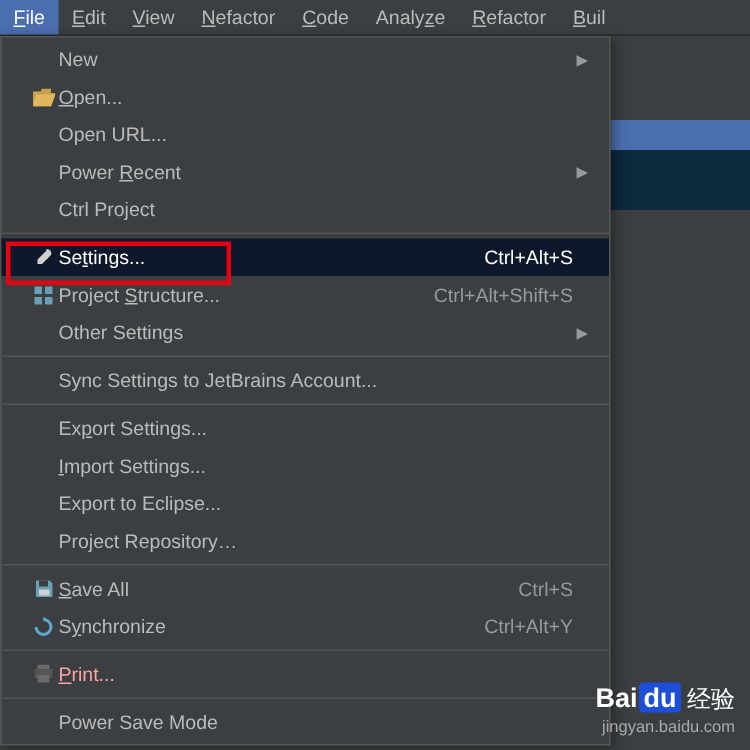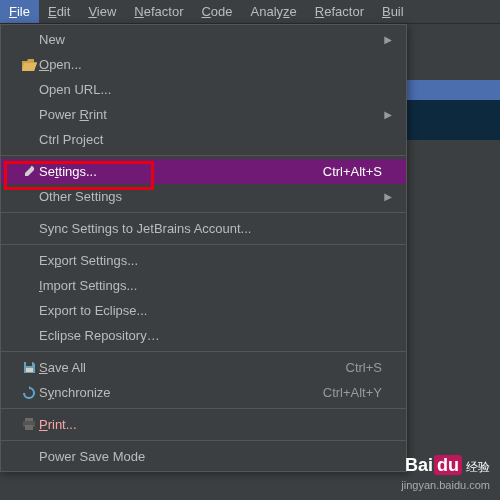--- a/index.html
+++ b/index.html
@@ -63,21 +63,21 @@
     margin-left: 20px;
     white-space: nowrap;
   }
   .menu-item .arrow {
     width: 10px;
     text-align: right;
     color: #999;
     font-size: 10px;
   }
   .menu-item.highlight {
-    background: #701a75;
+    background: #0f172a;
   }
   .menu-item.highlight .label,
   .menu-item.highlight .shortcut { color: #ffffff; }
   .menu-item.disabled .label { color: #fca5a5; }
   .menu-sep {
     height: 1px;
     background: #555;
     margin: 3px 0;
   }
   .red-box {
@@ -99,27 +99,27 @@
     color: #aaa;
     font-size: 11px;
     line-height: 1.3;
   }
   .watermark .brand {
     font-size: 18px;
     color: #fff;
     font-weight: bold;
   }
   .watermark .brand .du {
-    background: #be185d;
+    background: #1d4ed8;
     color: #fff;
     padding: 0 3px;
     border-radius: 3px;
     margin-left: 1px;
   }
-  .watermark .brand .jy { font-weight: normal; font-size: 12px; margin-left: 4px;}
+  .watermark .brand .jy { font-weight: normal; font-size: 16px; margin-left: 4px;}
   svg { display: block; }
 </style>
 </head>
 <body>
 
 <div class="bg-strip" style="top:80px;height:20px;background:#4b6eaf;"></div>
 <div class="bg-strip" style="top:100px;height:40px;background:#0d293e;"></div>
 
 <div class="menubar">
   <div class="menubar-item active"><span class="underline">F</span><span>ile</span></div>
@@ -152,21 +152,21 @@
   </div>
 
   <div class="menu-item">
     <span class="icon-slot"></span>
     <span class="label">Open URL...</span>
     <span class="arrow"></span>
   </div>
 
   <div class="menu-item">
     <span class="icon-slot"></span>
-    <span class="label"><span>Power </span><span class="underline">R</span><span>rint</span></span>
+    <span class="label"><span>Power </span><span class="underline">R</span><span>ecent</span></span>
     <span class="arrow">▶</span>
   </div>
 
   <div class="menu-item">
     <span class="icon-slot"></span>
     <span class="label"><span>Ctrl Pro</span><span class="underline">j</span><span>ect</span></span>
     <span class="arrow"></span>
   </div>
 
   <div class="menu-sep"></div>
@@ -175,20 +175,33 @@
     <span class="icon-slot">
       <svg width="14" height="14" viewBox="0 0 14 14">
           <path d="M9 1 a3 3 0 0 1 3 4 L6 11 L3 11 L3 8 L9 2 a3 3 0 0 1 0 -1 Z" fill="#d0d0d0"></path>
         </svg>
     </span>
     <span class="label"><span>Se</span><span class="underline">t</span><span>tings...</span></span>
     <span class="shortcut">Ctrl+Alt+S</span>
     <span class="arrow"></span>
   </div>
 
+  <div class="menu-item">
+    <span class="icon-slot">
+      <svg width="14" height="14" viewBox="0 0 14 14">
+          <rect x="1" y="1" width="5" height="5" fill="#6a9fb5"></rect>
+          <rect x="8" y="1" width="5" height="5" fill="#6a9fb5"></rect>
+          <rect x="1" y="8" width="5" height="5" fill="#6a9fb5"></rect>
+          <rect x="8" y="8" width="5" height="5" fill="#6a9fb5"></rect>
+        </svg>
+    </span>
+    <span class="label"><span>Project </span><span class="underline">S</span><span>tructure...</span></span>
+    <span class="shortcut">Ctrl+Alt+Shift+S</span>
+    <span class="arrow"></span>
+  </div>
 
   <div class="menu-item">
     <span class="icon-slot"></span>
     <span class="label">Other Settings</span>
     <span class="arrow">▶</span>
   </div>
 
   <div class="menu-sep"></div>
 
   <div class="menu-item">
@@ -212,21 +225,21 @@
   </div>
 
   <div class="menu-item">
     <span class="icon-slot"></span>
     <span class="label">Export to Eclipse...</span>
     <span class="arrow"></span>
   </div>
 
   <div class="menu-item">
     <span class="icon-slot"></span>
-    <span class="label">Eclipse Repository…</span>
+    <span class="label">Project Repository…</span>
     <span class="arrow"></span>
   </div>
 
   <div class="menu-sep"></div>
 
   <div class="menu-item">
     <span class="icon-slot">
       <svg width="13" height="13" viewBox="0 0 13 13">
           <path d="M1 1 L10 1 L12 3 L12 12 L1 12 Z" fill="#6a9fb5"></path>
           <rect x="3" y="1" width="6" height="4" fill="#3c3f41"></rect>

